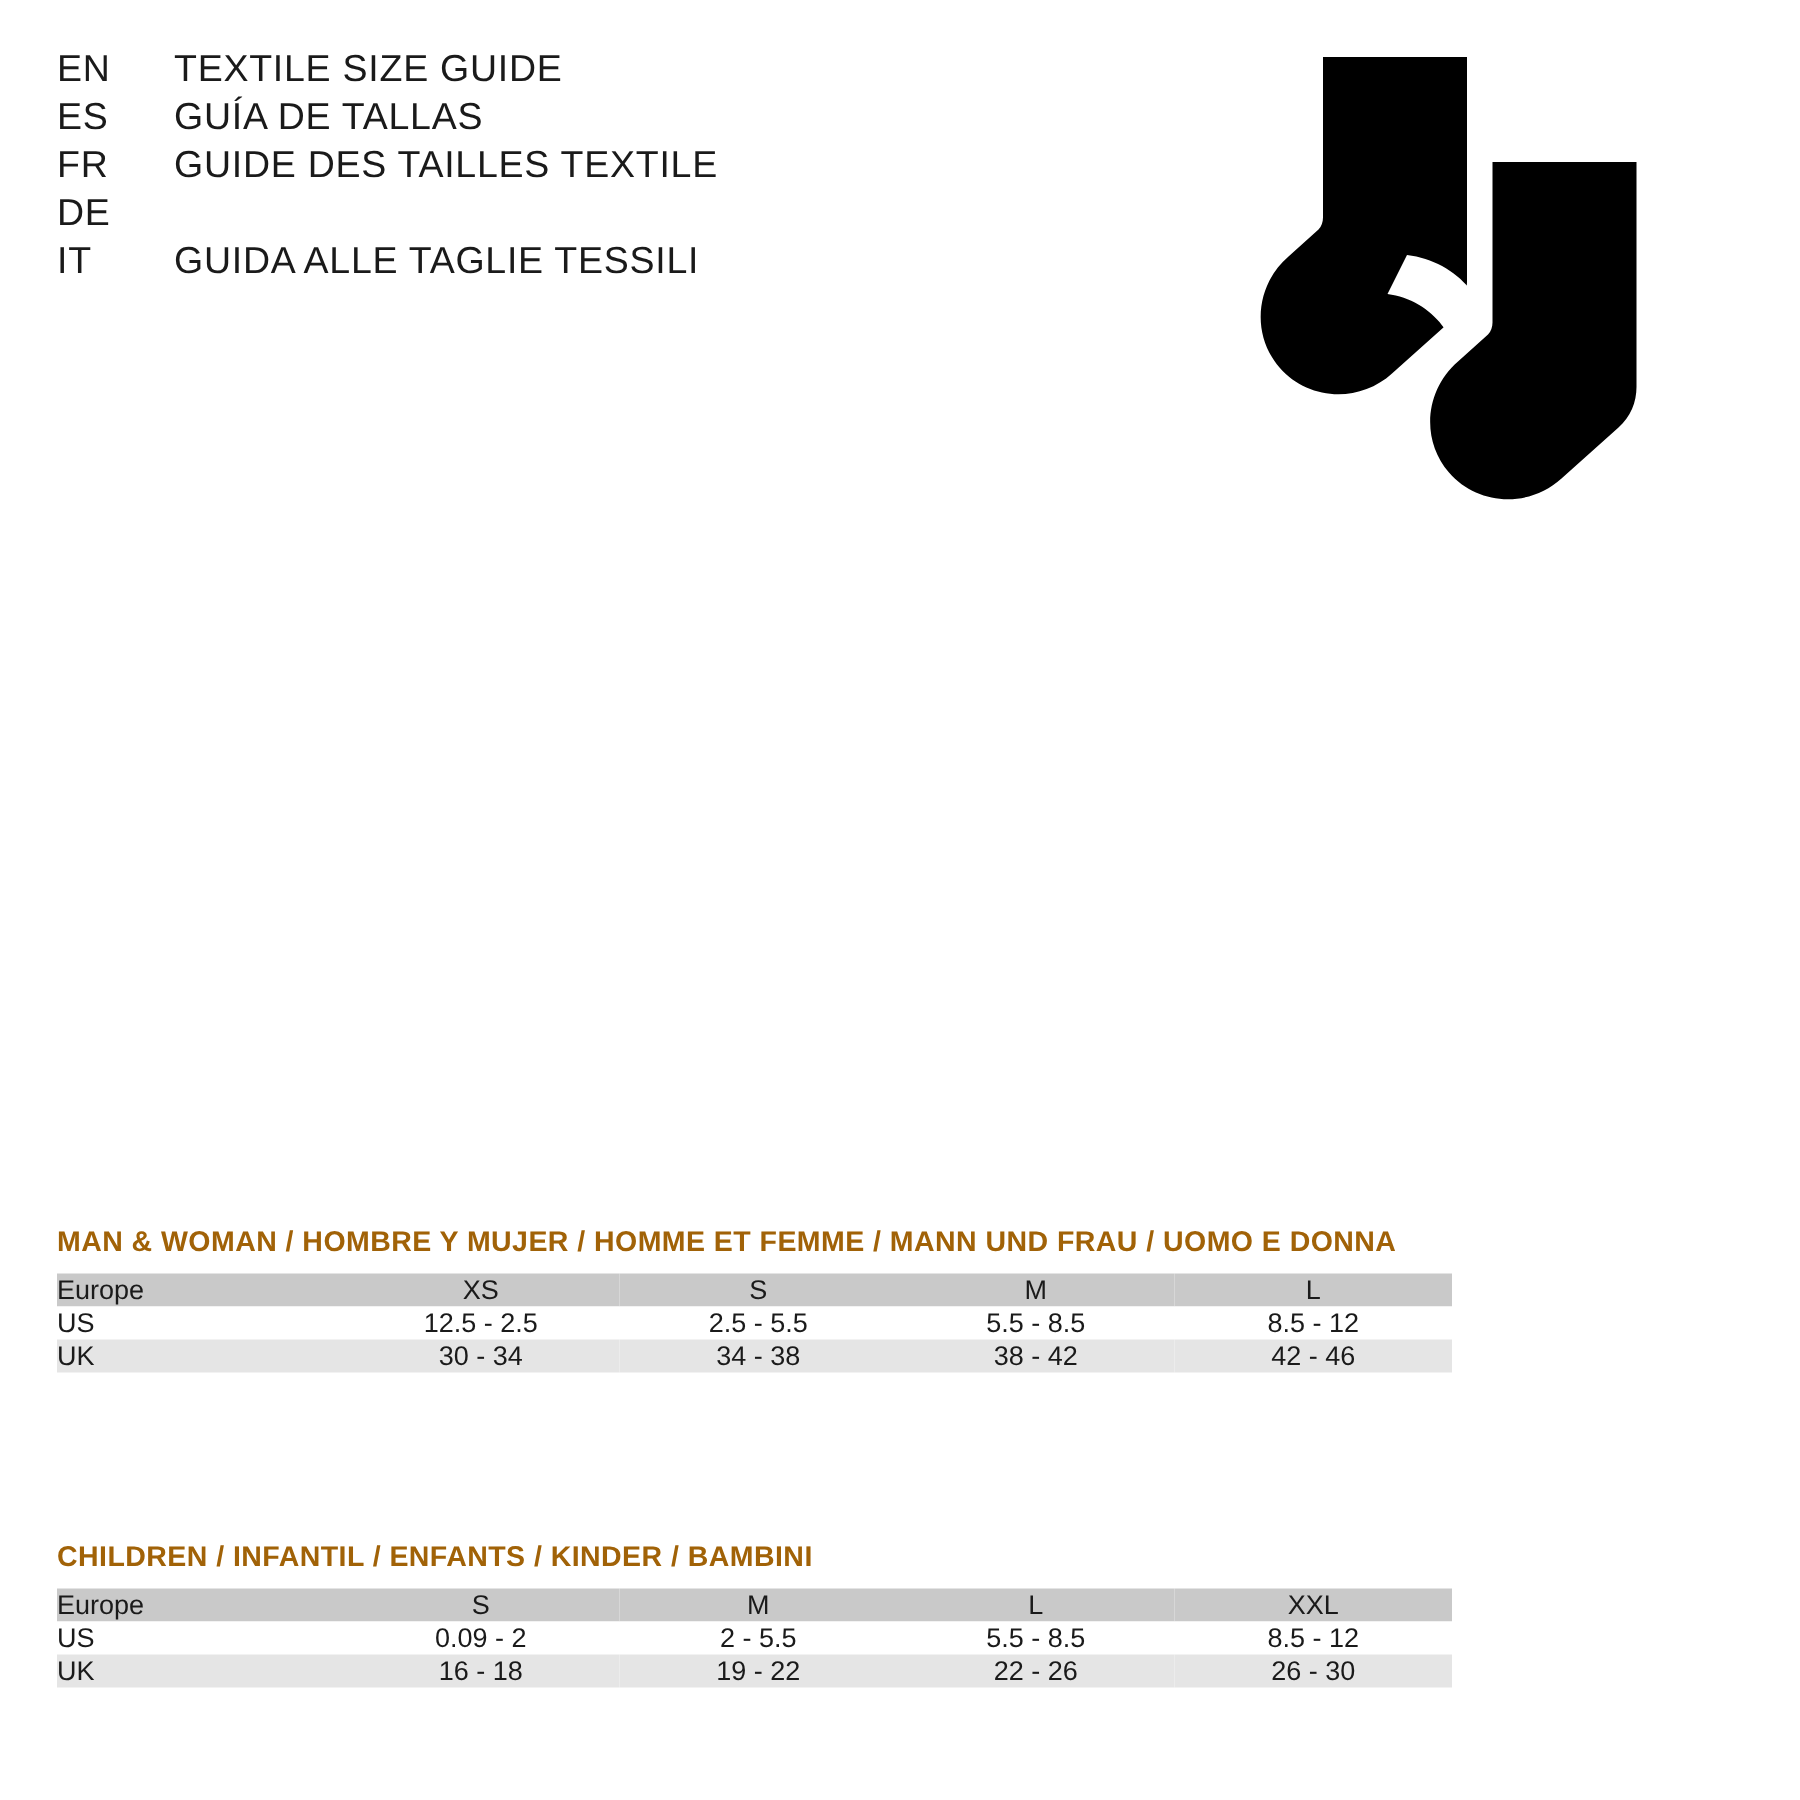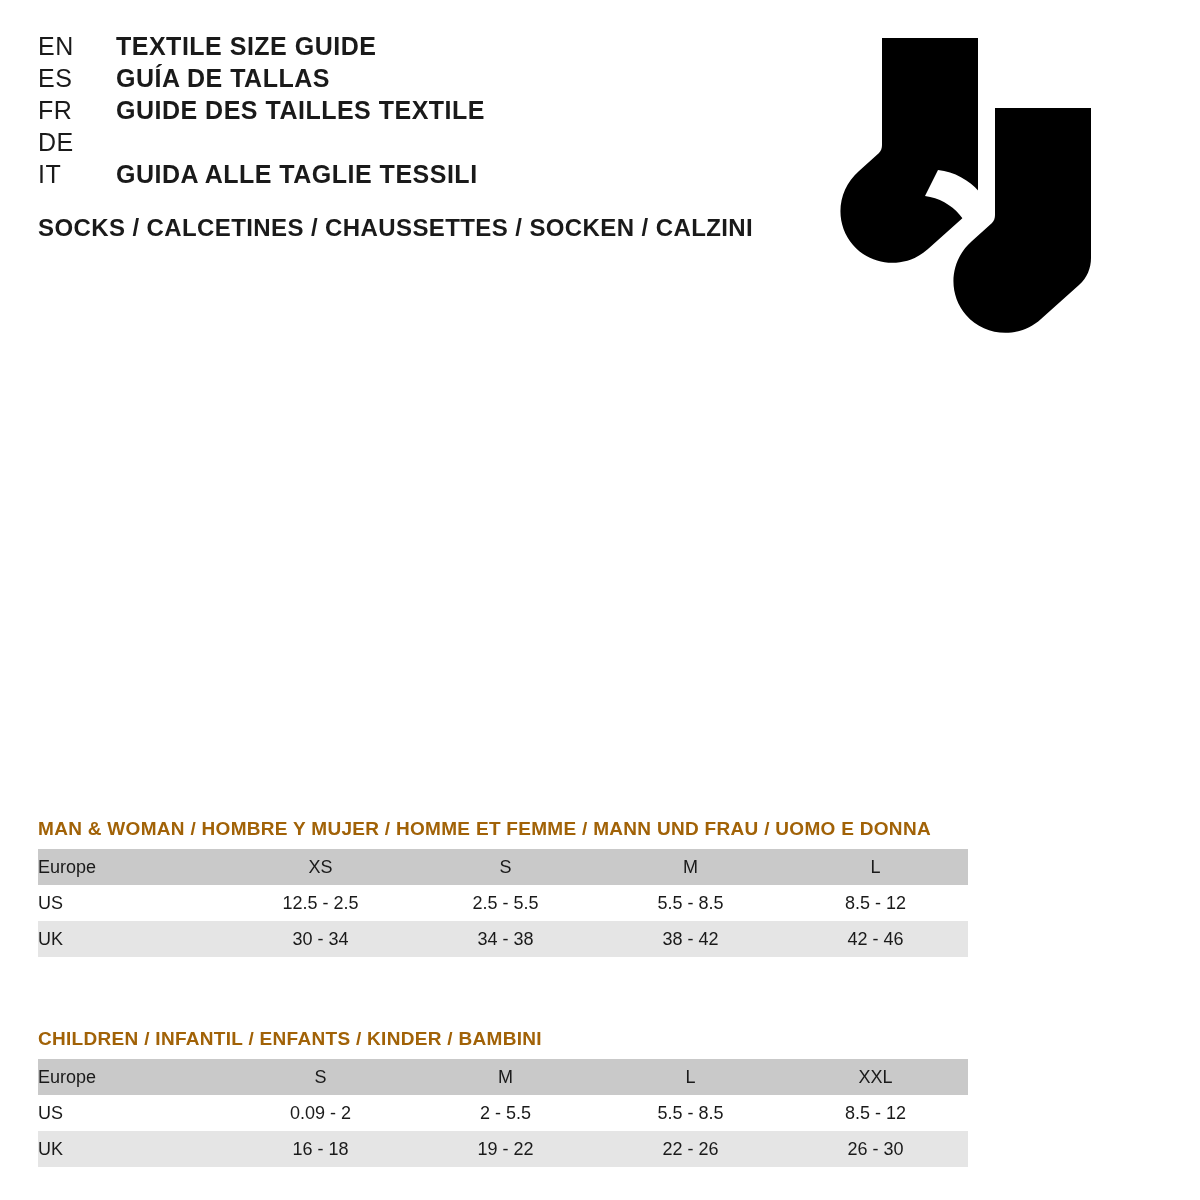--- a/index.html
+++ b/index.html
@@ -32,21 +32,21 @@
     width: 78px;
     flex: 0 0 78px;
     font-size: 25px;
     letter-spacing: 0.5px;
     font-weight: 400;
     color: #1a1a1a;
   }
   .lang-text {
     font-size: 25px;
     letter-spacing: 0.5px;
-    font-weight: 700;
+    font-weight: 400;
     color: #1a1a1a;
   }
   .product-line {
     margin-top: 22px;
     font-size: 24px;
     font-weight: bold;
     letter-spacing: 0.4px;
     color: #1a1a1a;
   }
 
@@ -74,21 +74,21 @@
     letter-spacing: 0.3px;
     color: #a16207;
     margin-bottom: 9px;
   }
   table.size-table {
     border-collapse: collapse;
     width: 930px;
     table-layout: fixed;
   }
   table.size-table td {
-    height: 36px;
+    height: 22px;
     font-size: 18px;
     color: #1a1a1a;
     padding: 0;
   }
   td.label-cell {
     width: 190px;
     padding-left: 6px;
     text-align: left;
     font-size: 18px;
   }
@@ -127,21 +127,20 @@
 
   <div class="lang-row">
     <div class="lang-code">DE</div>
   </div>
 
   <div class="lang-row">
     <div class="lang-code">IT</div>
     <div class="lang-text">GUIDA ALLE TAGLIE TESSILI</div>
   </div>
 
-  <div class="product-line">SOCKS / CALCETINES / CHAUSSETTES / SOCKEN / CALZINI</div>
 </div>
 
 <div class="socks">
   <svg viewBox="0 0 310 330" width="310" height="330" aria-hidden="true">
 
     <path d="M72 8 h96 v150 c0 10 -4 20 -12 27 l-38 34 c-22 20 -56 18 -75 -4 c-19 -22 -16 -55 6 -74 l20 -18 c2 -2 3 -5 3 -8 z" fill="#000000"></path>
 
     <path d="M128 140 c34 4 58 33 57 67 l-22 20 c3 -30 -18 -57 -48 -61 z" fill="#ffffff"></path>
 
     <path d="M185 78 h96 v150 c0 10 -4 20 -12 27 l-38 34 c-22 20 -56 18 -75 -4 c-19 -22 -16 -55 6 -74 l20 -18 c2 -2 3 -5 3 -8 z" fill="#000000"></path>

